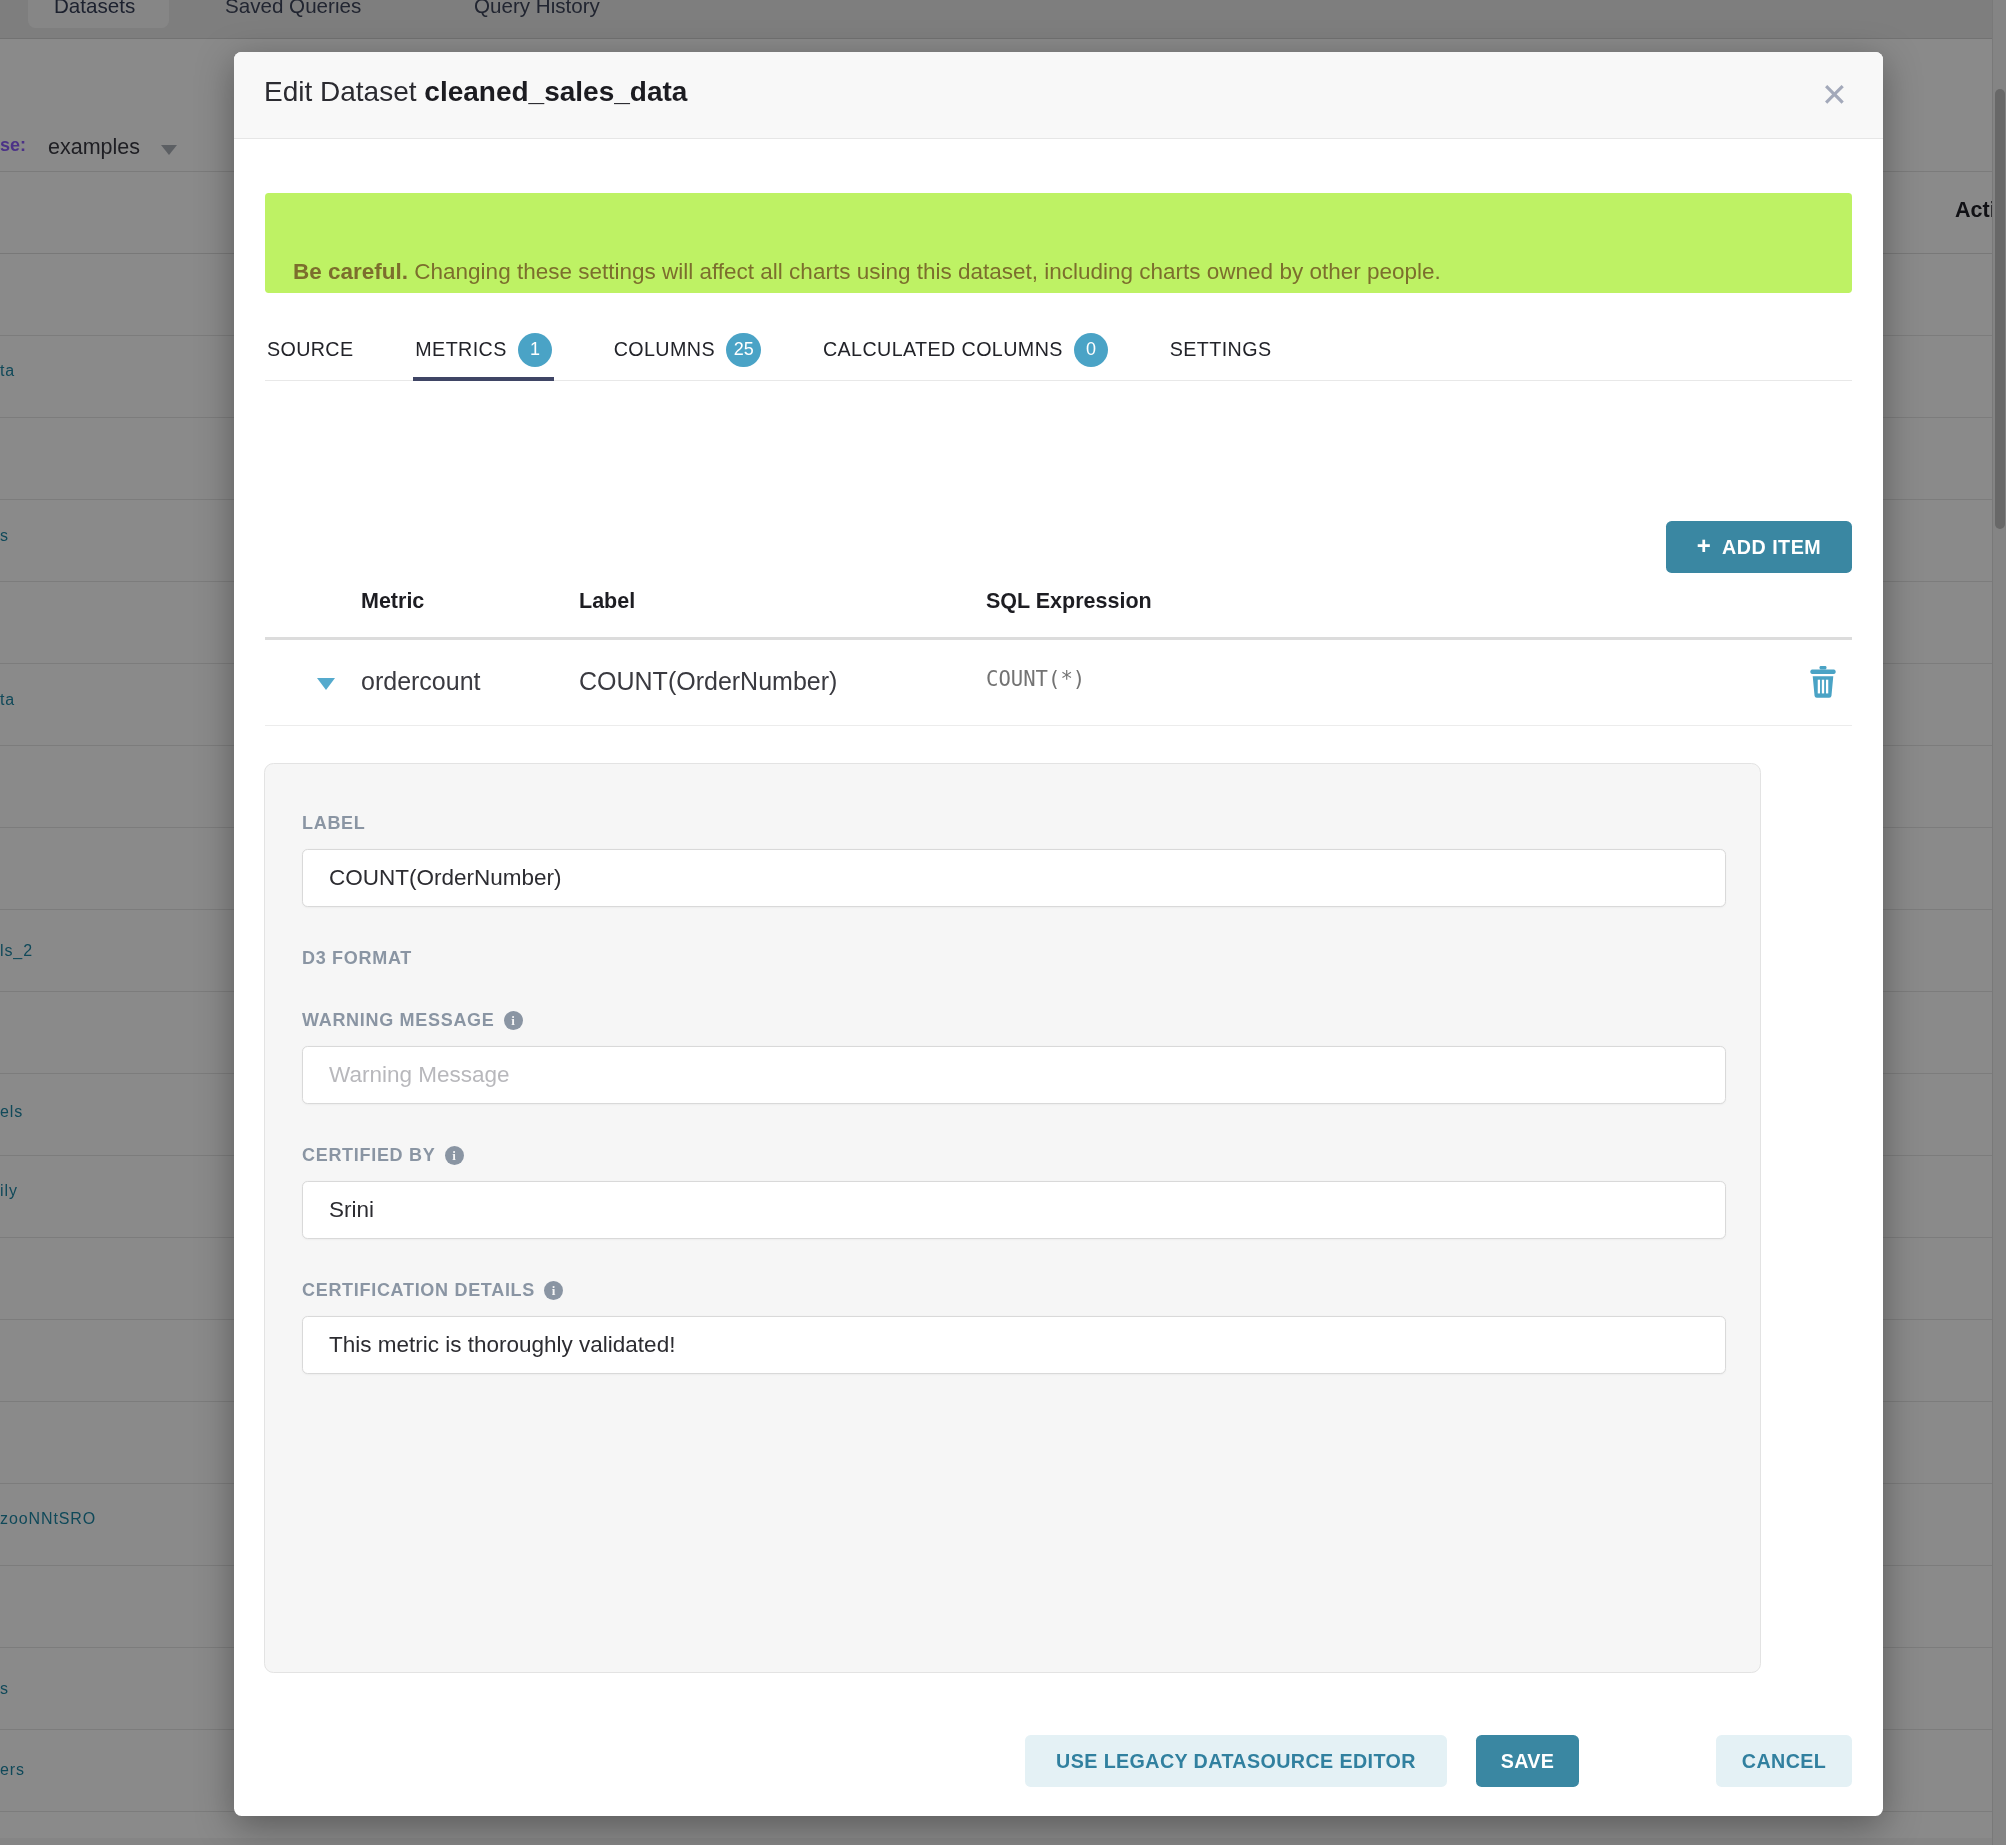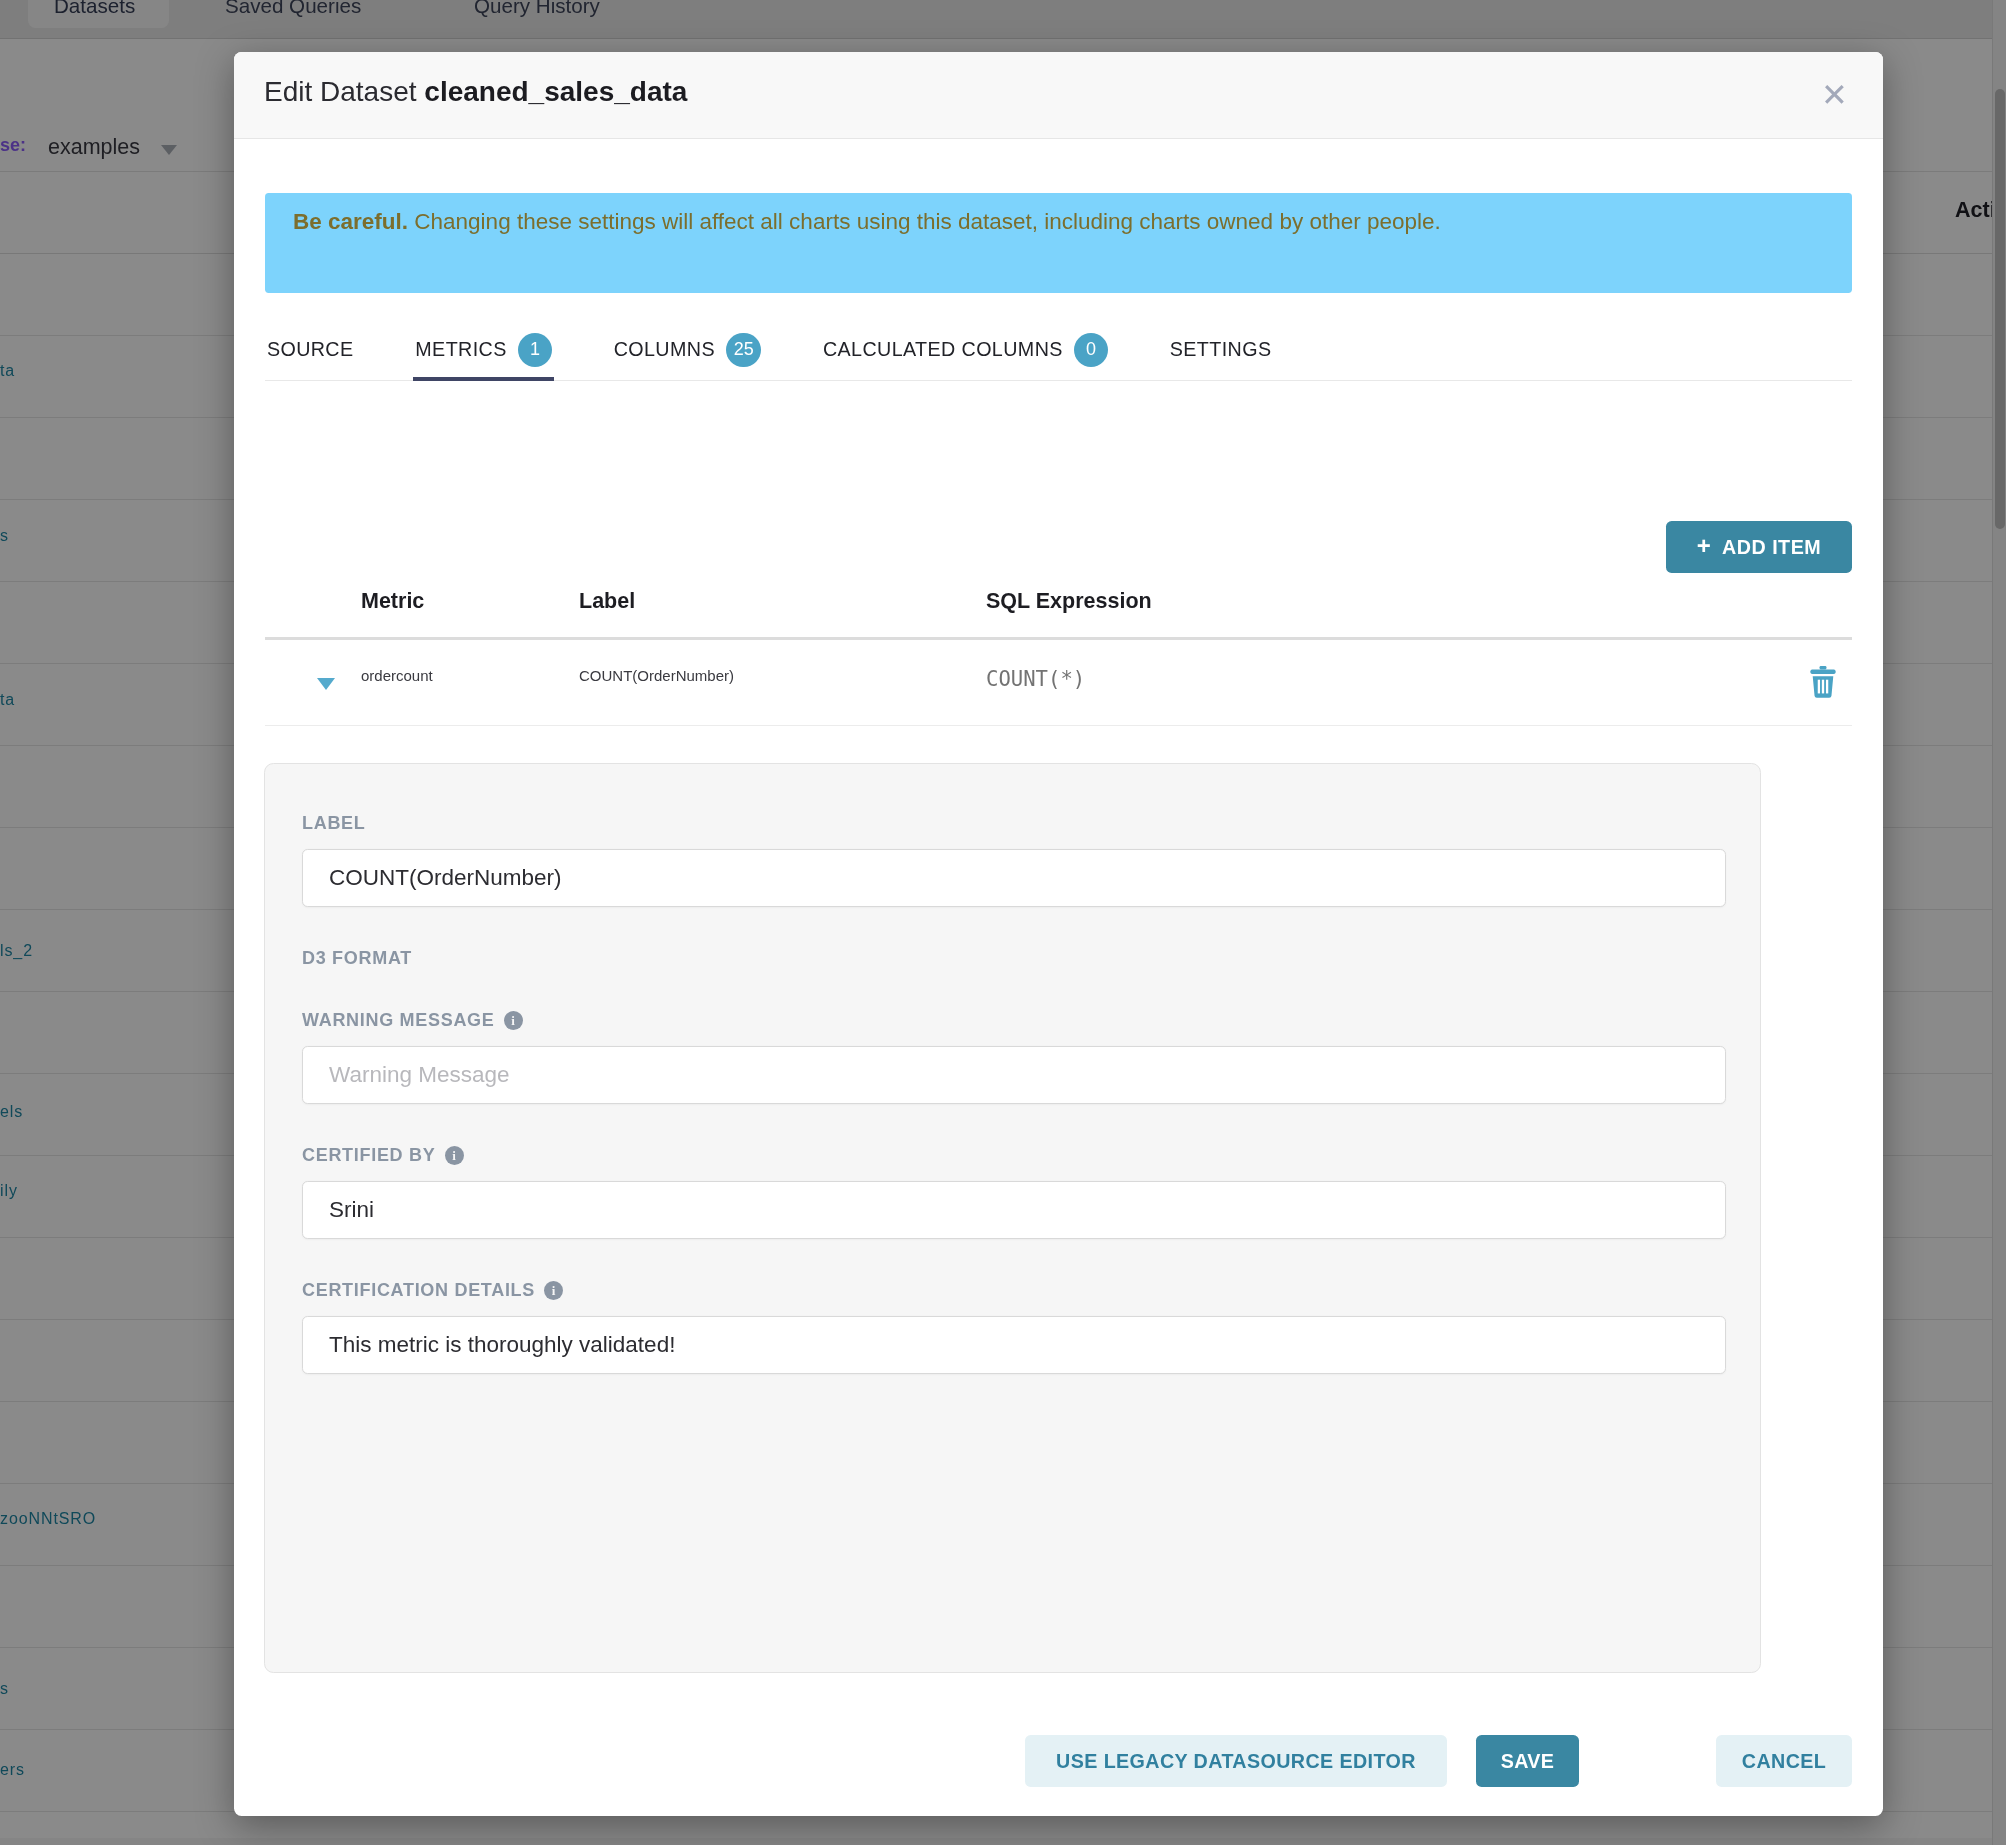--- a/index.html
+++ b/index.html
@@ -37,22 +37,22 @@
   
   .modal { position:absolute; left:234px; top:52px; width:1649px; height:1764px; background:#ffffff; border-radius:7.5px;
            box-shadow:0 9.4px 37px rgba(0,0,0,0.35); }
   .modal-header { position:relative; height:87px; background:#f8f8f8; border-bottom:0.9px solid #e6e6e6; border-radius:7.5px 7.5px 0 0; }
   .modal-title { position:absolute; left:30px; top:24px; font-size:28px; color:#2b2b31; }
   .modal-title b { font-weight:700; color:#1c1c21; }
   .modal-close { position:absolute; right:26px; top:20.6px; width:45px; height:45px; font-size:32px; line-height:45px; text-align:center; color:#a3a9ba; cursor:pointer; }
 
   .modal-body { position:relative; }
 
-  .banner { position:absolute; left:31px; top:54px; width:1587px; height:100px; background:#7dd3fc; border-radius:3.7px;
-            display:flex; align-items:flex-start; padding:16px 28px; }
+  .banner { position:absolute; left:31px; top:54px; width:1587px; height:100px; background:#bef264; border-radius:3.7px;
+            display:flex; align-items:flex-end; padding:8px 28px; }
   .banner-text { font-size:22.5px; color:#7c6e2d; }
   .banner-text b { font-weight:700; }
 
   .tabs { position:absolute; left:31px; top:180px; width:1587px; height:62px; border-bottom:0.9px solid #e8e8e8; display:flex;align-items:flex-end; }
   .tab { position:relative; display:flex; align-items:center; gap:11.2px; margin-right:58px; padding:0 1.9px; height:100%; cursor:pointer; }
   .tab-label { font-size:19.7px; font-weight:500; letter-spacing:0.4px; color:#222329; white-space:nowrap; }
   .tab-badge { min-width:34px; height:34px; padding:0 7.5px; border-radius:17px; background:#4aa3c6; color:#ffffff; font-size:18px;
                display:flex; align-items:center; justify-content:center; }
   .tab.active::after { content:""; position:absolute; left:0; bottom:-0.9px; width:100%; height:3.7px; background:#3f4565; }
 
@@ -61,21 +61,21 @@
   .add-item-plus { font-size:24px; font-weight:700; line-height:1; margin-top:-1.9px; }
   .add-item-text { font-size:19.7px; font-weight:700; letter-spacing:0.5px; }
 
   .mtable-header { position:absolute; left:31px; top:450px; width:1587px; height:52px; }
   .mtable-header .col { position:absolute; font-size:21.5px; font-weight:700; color:#1d1d22; }
   .mtable-divider { position:absolute; left:0px; top:498px; width:2007px; height:2.8px; background:#dcdcdc; margin-left:-265px; }
   .mtable-divider.inner { left:31px; width:1587px; margin-left:0; }
 
   .mrow { position:absolute; left:31px; top:501px; width:1587px; height:86px; border-bottom:0.9px solid #ececec; }
   .mrow .caret { position:absolute; left:52px; top:38px; width:0; height:0; border-left:9.4px solid transparent; border-right:9.4px solid transparent; border-top:12px solid #55aacd; cursor:pointer; }
-  .mrow .cell { position:absolute; top:27px; font-size:15px; color:#3a3a40; white-space:nowrap; }
+  .mrow .cell { position:absolute; top:27px; font-size:25px; color:#3a3a40; white-space:nowrap; }
   .mrow .cell.sql { font-family:"DejaVu Sans Mono", monospace; font-size:20.6px; color:#737373; }
   .mrow .trash { position:absolute; right:15px; top:26px; width:28px; height:32px; cursor:pointer; }
 
   .panel { position:absolute; left:30px; top:624px; width:1497px; height:910px; background:#f6f6f6; border:0.9px solid #e3e3e3; border-radius:9.4px; padding:49px 36px 0 37px; }
   .field { margin-bottom:41px; }
   .field-label { display:flex; align-items:center; gap:9.4px; font-size:18px; font-weight:600; letter-spacing:0.7px; color:#8a95a3; margin-bottom:15px; }
   .info-dot { width:19px; height:19px; border-radius:50%; background:#8a95a3; color:#f6f6f6; font-size:13px; font-weight:700;
               display:inline-flex; align-items:center; justify-content:center; font-family:"Liberation Serif", serif; }
   .field input { width:1424px; height:58px; border:0.9px solid #d9d9d9; border-radius:5.6px; background:#ffffff; padding:0 26px;
                  font-family:"Liberation Sans", sans-serif; font-size:22.5px; color:#2c2c31; box-shadow:0 0.9px 1.9px rgba(0,0,0,0.04); outline:none; }

